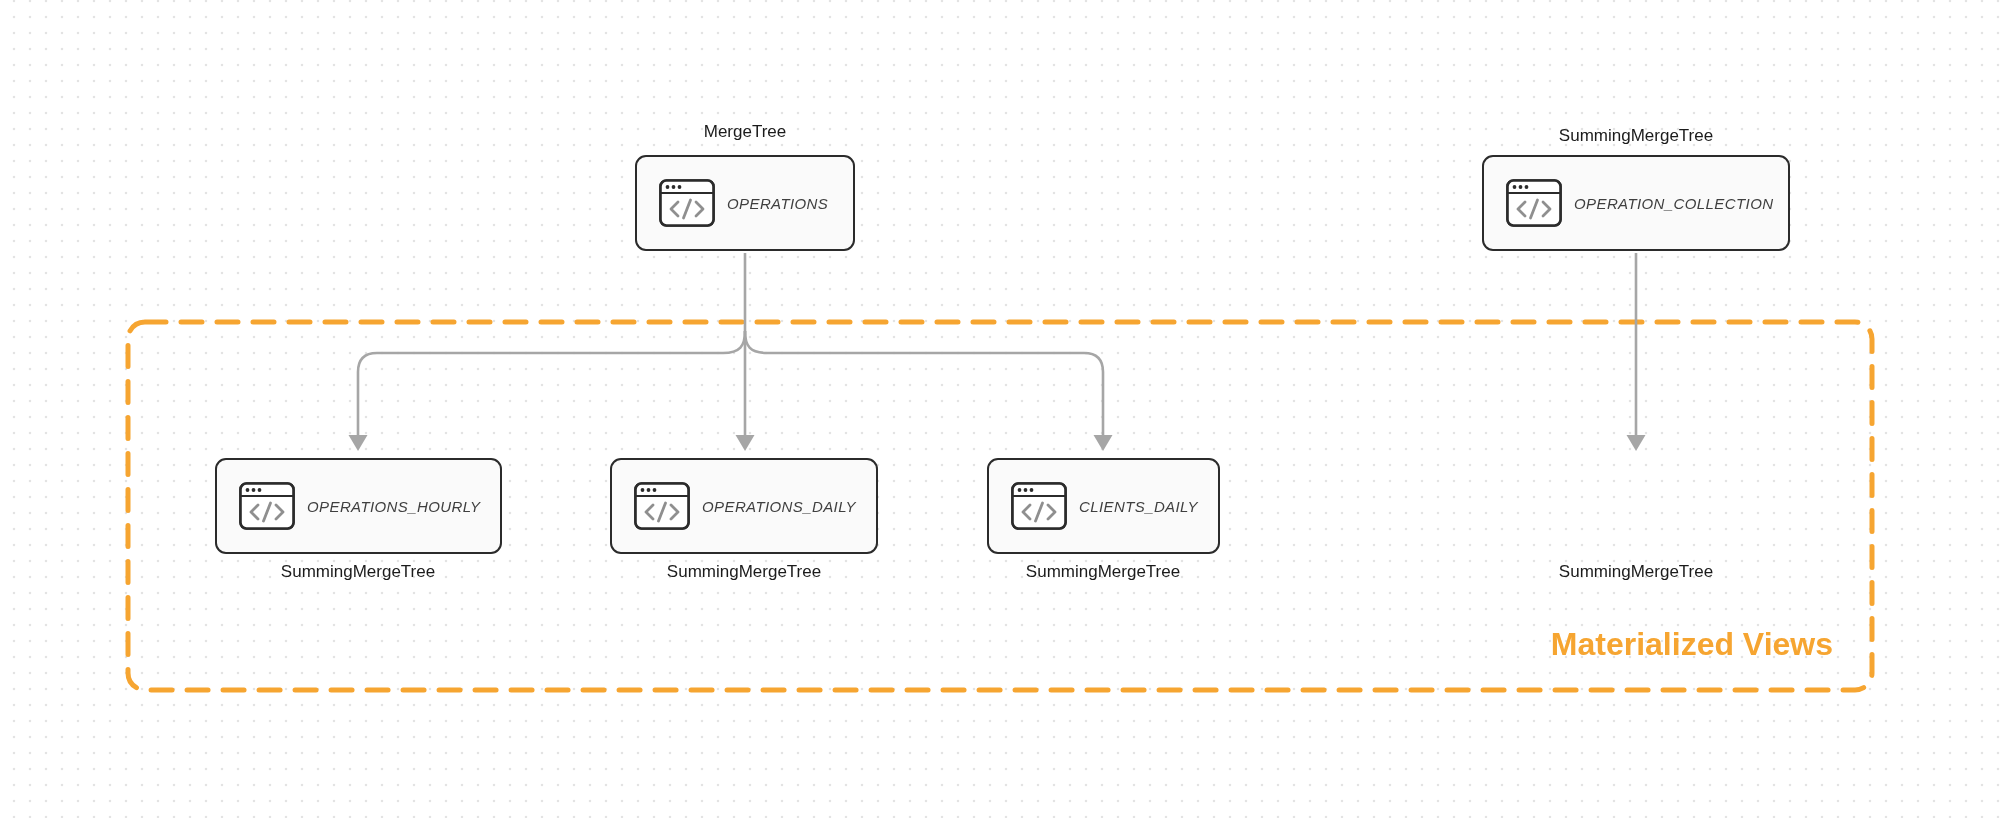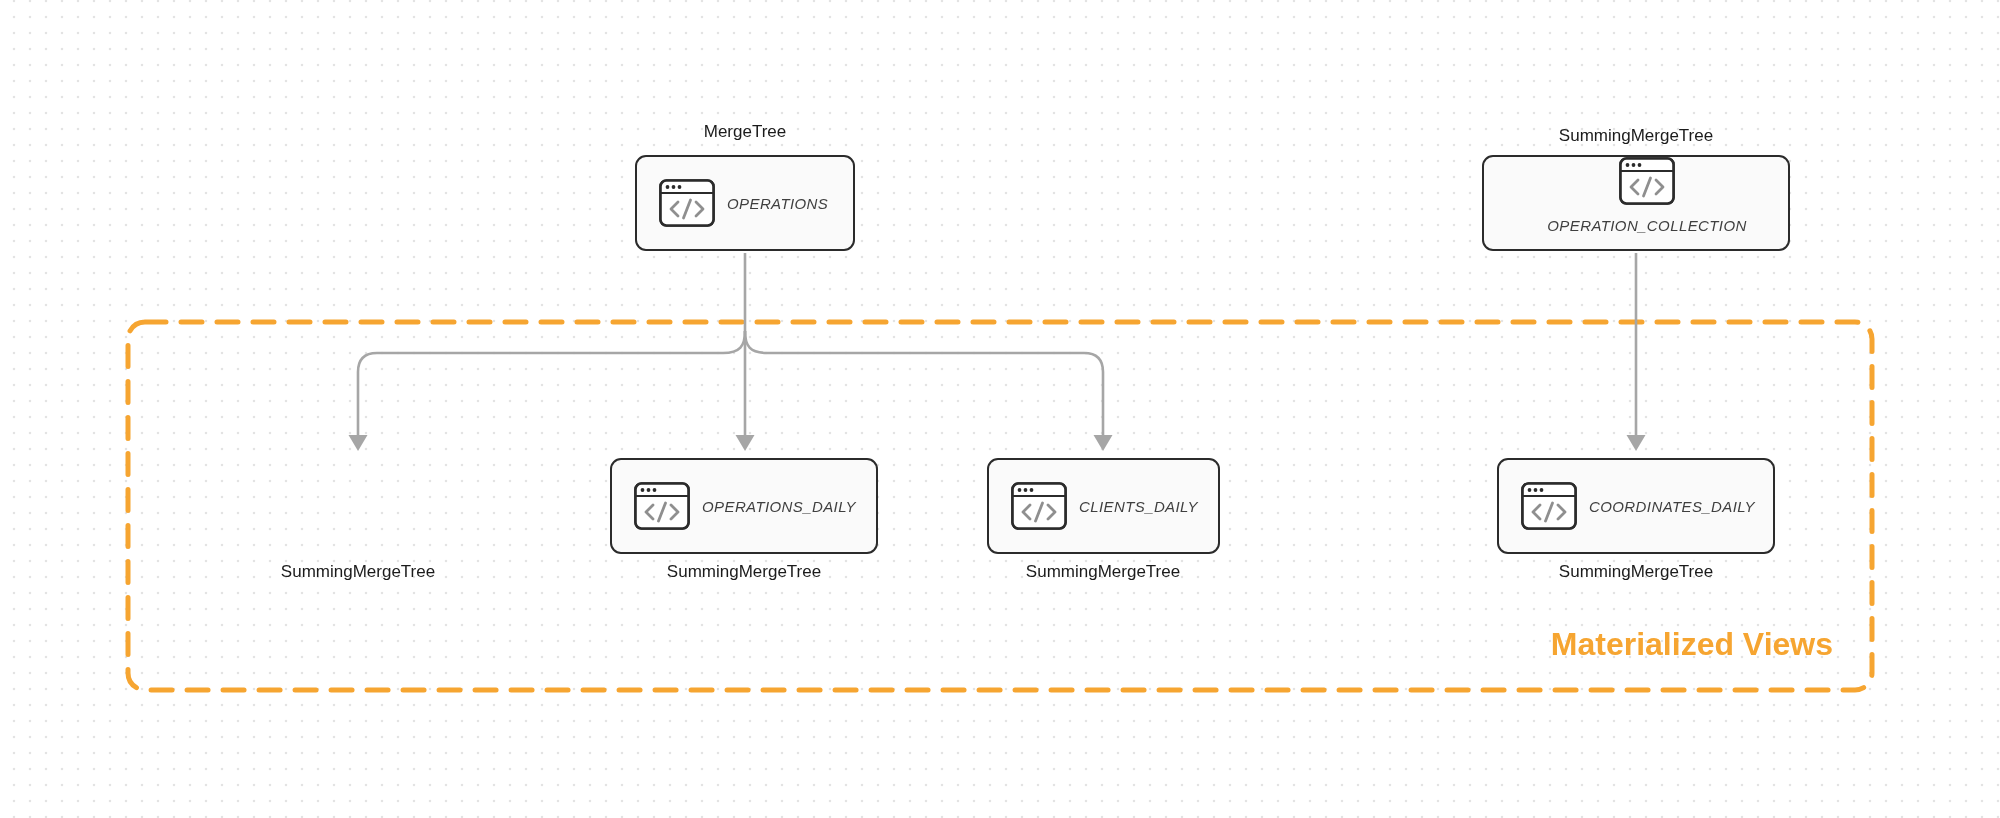--- a/index.html
+++ b/index.html
@@ -126,38 +126,55 @@
         <circle class="icon-dot" cx="14.5" cy="8" r="1.9"></circle>
         <circle class="icon-dot" cx="20.5" cy="8" r="1.9"></circle>
         <path class="icon-glyph" d="M19 23 L12 30 L19 37"></path>
         <path class="icon-glyph" d="M31.5 21 L24.5 39"></path>
         <path class="icon-glyph" d="M37 23 L44 30 L37 37"></path>
       </svg>
     </span>
     <span class="node-name">OPERATIONS</span>
   </div>
 
-  <div class="node" style="left:1482px; top:155px; width:308px;flex-direction:column;">
+  <div class="node" style="left:1482px; top:155px; width:308px;">
     <span class="node-icon">
       <svg width="56" height="48" viewBox="0 0 56 48">
         <rect class="icon-frame" x="1.5" y="1.5" width="53" height="45" rx="6"></rect>
         <path class="icon-body" d="M2.8 14 H53.2 V41 a5 5 0 0 1 -5 5 H7.8 a5 5 0 0 1 -5 -5 Z"></path>
         <rect class="icon-frame" x="1.5" y="1.5" width="53" height="45" rx="6" fill="none"></rect>
         <line class="icon-bar-line" x1="2" y1="14" x2="54" y2="14"></line>
         <circle class="icon-dot" cx="8.5" cy="8" r="1.9"></circle>
         <circle class="icon-dot" cx="14.5" cy="8" r="1.9"></circle>
         <circle class="icon-dot" cx="20.5" cy="8" r="1.9"></circle>
         <path class="icon-glyph" d="M19 23 L12 30 L19 37"></path>
         <path class="icon-glyph" d="M31.5 21 L24.5 39"></path>
         <path class="icon-glyph" d="M37 23 L44 30 L37 37"></path>
       </svg>
     </span>
     <span class="node-name">OPERATION_COLLECTION</span>
   </div>
 
+  <div class="node" style="left:215px; top:458px; width:287px;">
+    <span class="node-icon">
+      <svg width="56" height="48" viewBox="0 0 56 48">
+        <rect class="icon-frame" x="1.5" y="1.5" width="53" height="45" rx="6"></rect>
+        <path class="icon-body" d="M2.8 14 H53.2 V41 a5 5 0 0 1 -5 5 H7.8 a5 5 0 0 1 -5 -5 Z"></path>
+        <rect class="icon-frame" x="1.5" y="1.5" width="53" height="45" rx="6" fill="none"></rect>
+        <line class="icon-bar-line" x1="2" y1="14" x2="54" y2="14"></line>
+        <circle class="icon-dot" cx="8.5" cy="8" r="1.9"></circle>
+        <circle class="icon-dot" cx="14.5" cy="8" r="1.9"></circle>
+        <circle class="icon-dot" cx="20.5" cy="8" r="1.9"></circle>
+        <path class="icon-glyph" d="M19 23 L12 30 L19 37"></path>
+        <path class="icon-glyph" d="M31.5 21 L24.5 39"></path>
+        <path class="icon-glyph" d="M37 23 L44 30 L37 37"></path>
+      </svg>
+    </span>
+    <span class="node-name">OPERATIONS_HOURLY</span>
+  </div>
 
   <div class="node" style="left:987px; top:458px; width:233px;">
     <span class="node-icon">
       <svg width="56" height="48" viewBox="0 0 56 48">
         <rect class="icon-frame" x="1.5" y="1.5" width="53" height="45" rx="6"></rect>
         <path class="icon-body" d="M2.8 14 H53.2 V41 a5 5 0 0 1 -5 5 H7.8 a5 5 0 0 1 -5 -5 Z"></path>
         <rect class="icon-frame" x="1.5" y="1.5" width="53" height="45" rx="6" fill="none"></rect>
         <line class="icon-bar-line" x1="2" y1="14" x2="54" y2="14"></line>
         <circle class="icon-dot" cx="8.5" cy="8" r="1.9"></circle>
         <circle class="icon-dot" cx="14.5" cy="8" r="1.9"></circle>
@@ -181,37 +198,20 @@
         <circle class="icon-dot" cx="14.5" cy="8" r="1.9"></circle>
         <circle class="icon-dot" cx="20.5" cy="8" r="1.9"></circle>
         <path class="icon-glyph" d="M19 23 L12 30 L19 37"></path>
         <path class="icon-glyph" d="M31.5 21 L24.5 39"></path>
         <path class="icon-glyph" d="M37 23 L44 30 L37 37"></path>
       </svg>
     </span>
     <span class="node-name">OPERATIONS_DAILY</span>
   </div>
 
-  <div class="node" style="left:1497px; top:458px; width:278px;">
-    <span class="node-icon">
-      <svg width="56" height="48" viewBox="0 0 56 48">
-        <rect class="icon-frame" x="1.5" y="1.5" width="53" height="45" rx="6"></rect>
-        <path class="icon-body" d="M2.8 14 H53.2 V41 a5 5 0 0 1 -5 5 H7.8 a5 5 0 0 1 -5 -5 Z"></path>
-        <rect class="icon-frame" x="1.5" y="1.5" width="53" height="45" rx="6" fill="none"></rect>
-        <line class="icon-bar-line" x1="2" y1="14" x2="54" y2="14"></line>
-        <circle class="icon-dot" cx="8.5" cy="8" r="1.9"></circle>
-        <circle class="icon-dot" cx="14.5" cy="8" r="1.9"></circle>
-        <circle class="icon-dot" cx="20.5" cy="8" r="1.9"></circle>
-        <path class="icon-glyph" d="M19 23 L12 30 L19 37"></path>
-        <path class="icon-glyph" d="M31.5 21 L24.5 39"></path>
-        <path class="icon-glyph" d="M37 23 L44 30 L37 37"></path>
-      </svg>
-    </span>
-    <span class="node-name">COORDINATES_DAILY</span>
-  </div>
 
   <div class="engine-label" style="left:358px; top:562px;">SummingMergeTree</div>
   <div class="engine-label" style="left:744px; top:562px;">SummingMergeTree</div>
   <div class="engine-label" style="left:1103px; top:562px;">SummingMergeTree</div>
   <div class="engine-label" style="left:1636px; top:562px;">SummingMergeTree</div>
 
   <div class="group-label">Materialized Views</div>
 
 </div>
 

